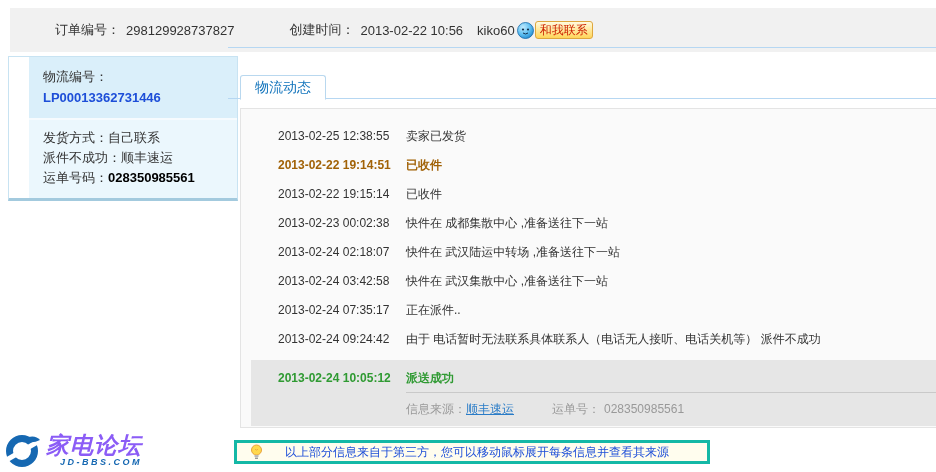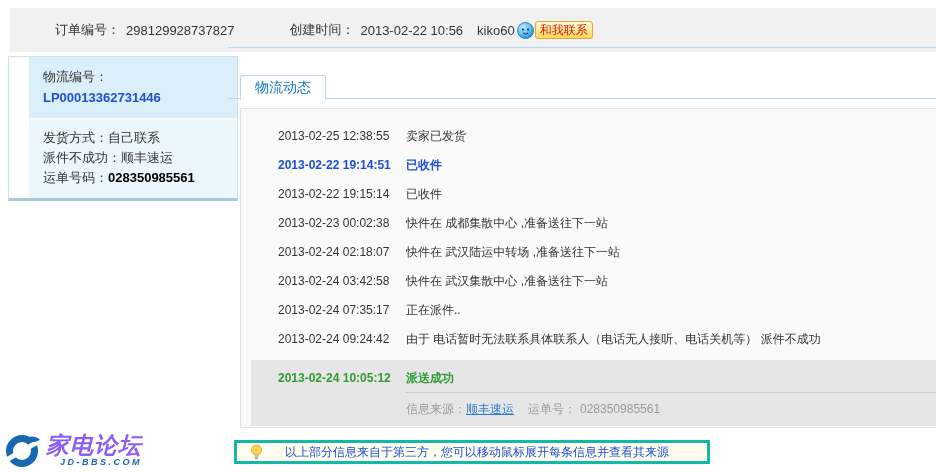--- a/index.html
+++ b/index.html
@@ -41,30 +41,30 @@
     padding:0 14px;background:#fff;border:1px solid #b9d8ef;border-bottom:1px solid #fff;
     border-radius:3px 3px 0 0;color:#1274bc;font-size:14px;cursor:pointer;
   }
   .listbox{
     position:absolute;left:240px;top:108px;right:0;height:320px;box-sizing:border-box;
     background:#fafafa;border:1px solid #e4e4e4;border-right:none;padding-top:13px;
   }
   .event-row{display:flex;height:29px;line-height:29px;font-size:12px;color:#333;}
   .event-row .event-time{margin-left:37px;width:128px;flex:none;}
   .event-row .event-desc{flex:1;}
-  .event-row.bold{font-weight:bold;color:#1d4ed8;}
+  .event-row.bold{font-weight:bold;color:#a16207;}
   .final-block{margin:6px 0 0 10px;background:#e6e6e6;padding-top:5px;}
   .final-row{display:flex;height:27px;line-height:27px;font-size:12px;font-weight:bold;color:#2f9a32;}
   .final-row .event-time{margin-left:27px;width:128px;flex:none;}
   .source-row{
     margin-left:155px;border-top:1px solid #c9c9c9;height:33px;line-height:33px;
     font-size:12px;color:#999;
   }
   .source-row a{color:#2a7cc7;text-decoration:underline;cursor:pointer;margin-right:14px;}
-  .source-row .wb{margin-right:4px;}
+  .source-row .wb{margin-right:4px;margin-left:24px;}
   
   .tipbox{
     position:absolute;left:234px;top:440px;width:476px;height:24px;box-sizing:border-box;
     background:#fffdee;border:3px solid #14b8a6;display:flex;align-items:center;
     font-size:12px;color:#1d4ed8;
   }
   .bulb{margin-left:13px;flex:none;width:13px;height:17px;}
   .tiptext{margin-left:22px;white-space:nowrap;}
   
   .logo{position:absolute;left:4px;top:433px;display:flex;align-items:flex-start;cursor:pointer;}

